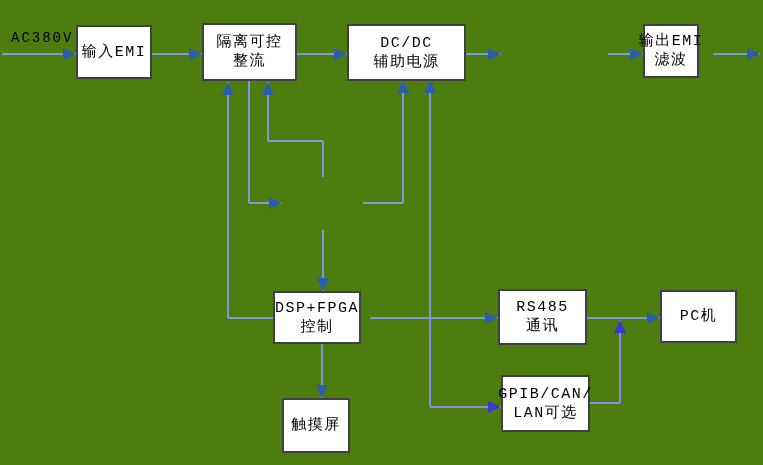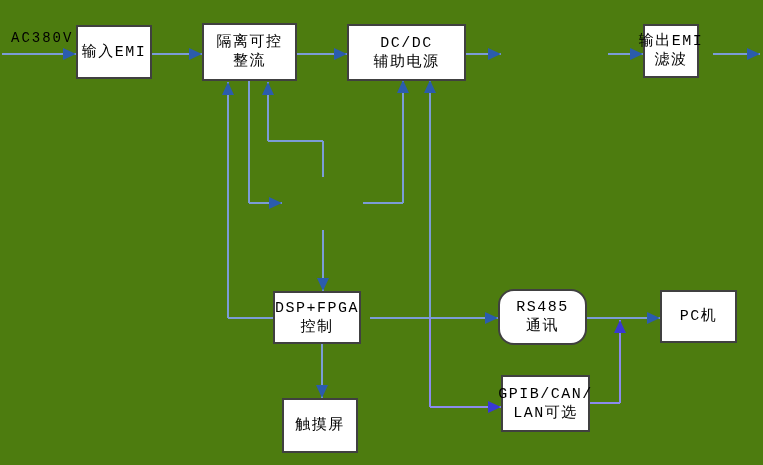--- a/index.html
+++ b/index.html
@@ -64,24 +64,24 @@
       <div class="node-label">辅助电源</div>
     </div>
     <div class="node" style="left: 643px; top: 24px; width: 56px; height: 54px; border-color: rgb(64, 64, 64);">
       <div class="node-label">输出EMI</div>
       <div class="node-label">滤波</div>
     </div>
     <div class="node" style="left: 273px; top: 291px; width: 88px; height: 53px; border-color: rgb(64, 64, 64);">
       <div class="node-label">DSP+FPGA</div>
       <div class="node-label">控制</div>
     </div>
-    <div class="node" style="left: 282px; top: 398px; width: 76px; height: 55px; border-color: rgb(64, 64, 64);">
+    <div class="node" style="left: 282px; top: 398px; width: 68px; height: 55px; border-color: rgb(64, 64, 64);">
       <div class="node-label">触摸屏</div>
     </div>
-    <div class="node" style="left: 498px; top: 289px; width: 89px; height: 56px; border-color: rgb(64, 64, 64); border-radius: 16px;">
+    <div class="node" style="left: 498px; top: 289px; width: 89px; height: 56px; border-color: rgb(64, 64, 64);">
       <div class="node-label">RS485</div>
       <div class="node-label">通讯</div>
     </div>
     <div class="node" style="left: 501px; top: 375px; width: 89px; height: 57px; border-color: rgb(64, 64, 64);">
       <div class="node-label">GPIB/CAN/</div>
       <div class="node-label">LAN可选</div>
     </div>
     <div class="node" style="left: 660px; top: 290px; width: 77px; height: 53px; border-color: rgb(64, 64, 64);">
       <div class="node-label">PC机</div>
     </div>

